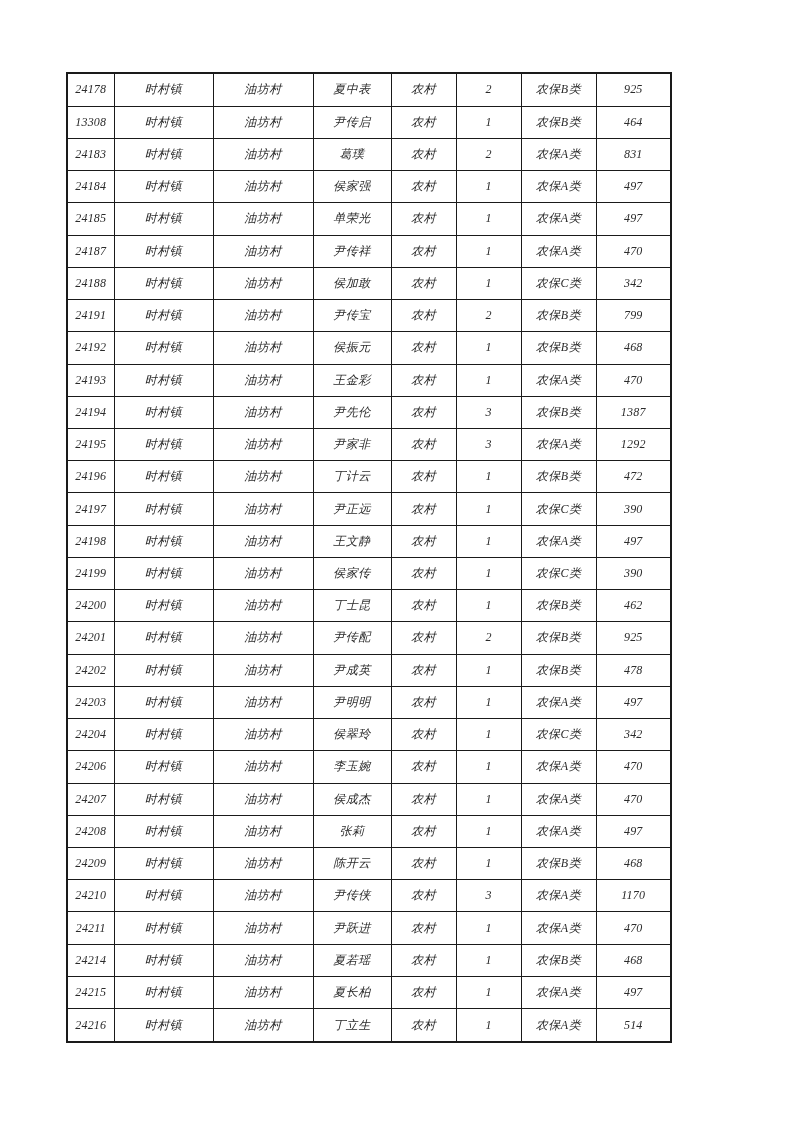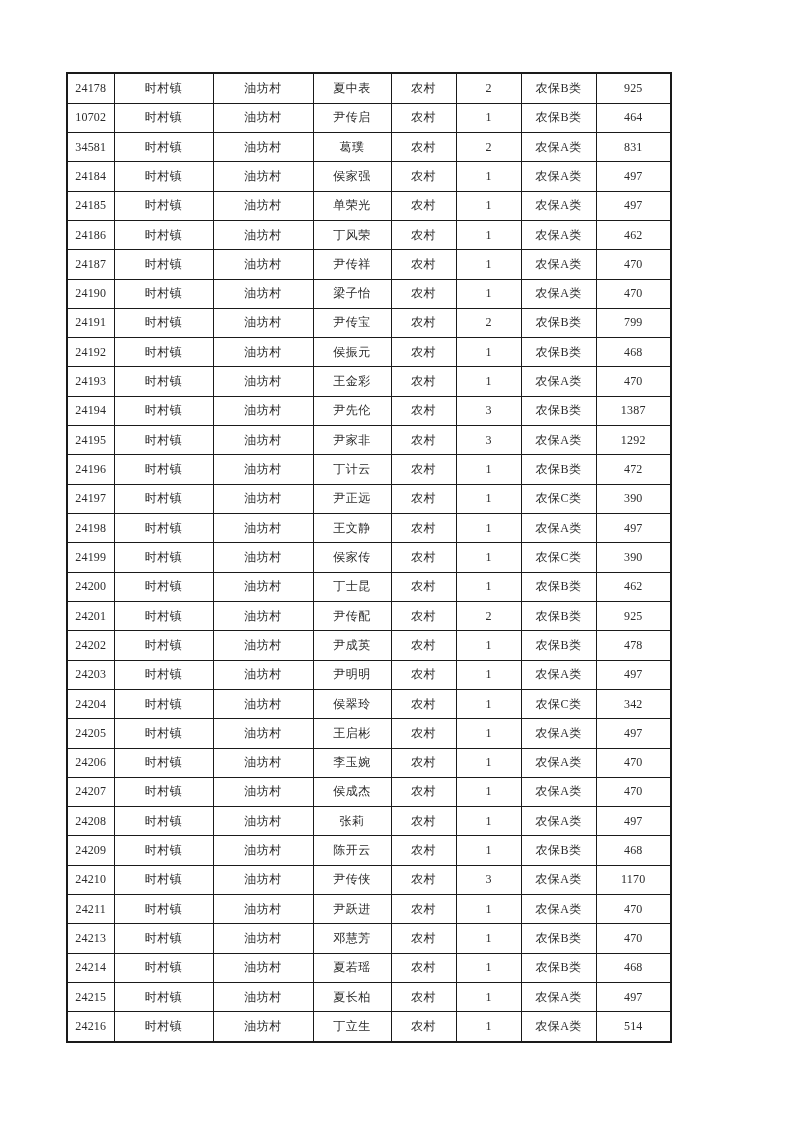--- a/index.html
+++ b/index.html
@@ -18,20 +18,21 @@
   }
   table.data-table {
     position: absolute;
     left: 66px;
     top: 72px;
     width: 604px;
     height: 971px;
     border-collapse: collapse;
     table-layout: fixed;
     border: 2px solid #1a1a1a;
+    font-style: italic;
   }
   table.data-table td {
     border: 1px solid #1a1a1a;
     text-align: center;
     vertical-align: middle;
     font-size: 12px;
     color: #2b2b2b;
     padding: 0;
     overflow: hidden;
     white-space: nowrap;
@@ -61,31 +62,31 @@
           <td class="num">24178</td>
           <td>时村镇</td>
           <td>油坊村</td>
           <td>夏中表</td>
           <td>农村</td>
           <td class="num">2</td>
           <td>农保B类</td>
           <td class="num">925</td>
         </tr>
         <tr>
-          <td class="num">10702</td>
+          <td class="num">13308</td>
           <td>时村镇</td>
           <td>油坊村</td>
           <td>尹传启</td>
           <td>农村</td>
           <td class="num">1</td>
           <td>农保B类</td>
           <td class="num">464</td>
         </tr>
         <tr>
-          <td class="num">34581</td>
+          <td class="num">24183</td>
           <td>时村镇</td>
           <td>油坊村</td>
           <td>葛璞</td>
           <td>农村</td>
           <td class="num">2</td>
           <td>农保A类</td>
           <td class="num">831</td>
         </tr>
         <tr>
           <td class="num">24184</td>
@@ -101,48 +102,38 @@
           <td class="num">24185</td>
           <td>时村镇</td>
           <td>油坊村</td>
           <td>单荣光</td>
           <td>农村</td>
           <td class="num">1</td>
           <td>农保A类</td>
           <td class="num">497</td>
         </tr>
         <tr>
-          <td class="num">24186</td>
-          <td>时村镇</td>
-          <td>油坊村</td>
-          <td>丁风荣</td>
-          <td>农村</td>
-          <td class="num">1</td>
-          <td>农保A类</td>
-          <td class="num">462</td>
-        </tr>
-        <tr>
           <td class="num">24187</td>
           <td>时村镇</td>
           <td>油坊村</td>
           <td>尹传祥</td>
           <td>农村</td>
           <td class="num">1</td>
           <td>农保A类</td>
           <td class="num">470</td>
         </tr>
         <tr>
-          <td class="num">24190</td>
-          <td>时村镇</td>
-          <td>油坊村</td>
-          <td>梁子怡</td>
-          <td>农村</td>
-          <td class="num">1</td>
-          <td>农保A类</td>
-          <td class="num">470</td>
+          <td class="num">24188</td>
+          <td>时村镇</td>
+          <td>油坊村</td>
+          <td>侯加敢</td>
+          <td>农村</td>
+          <td class="num">1</td>
+          <td>农保C类</td>
+          <td class="num">342</td>
         </tr>
         <tr>
           <td class="num">24191</td>
           <td>时村镇</td>
           <td>油坊村</td>
           <td>尹传宝</td>
           <td>农村</td>
           <td class="num">2</td>
           <td>农保B类</td>
           <td class="num">799</td>
@@ -271,30 +262,20 @@
           <td class="num">24204</td>
           <td>时村镇</td>
           <td>油坊村</td>
           <td>侯翠玲</td>
           <td>农村</td>
           <td class="num">1</td>
           <td>农保C类</td>
           <td class="num">342</td>
         </tr>
         <tr>
-          <td class="num">24205</td>
-          <td>时村镇</td>
-          <td>油坊村</td>
-          <td>王启彬</td>
-          <td>农村</td>
-          <td class="num">1</td>
-          <td>农保A类</td>
-          <td class="num">497</td>
-        </tr>
-        <tr>
           <td class="num">24206</td>
           <td>时村镇</td>
           <td>油坊村</td>
           <td>李玉婉</td>
           <td>农村</td>
           <td class="num">1</td>
           <td>农保A类</td>
           <td class="num">470</td>
         </tr>
         <tr>
@@ -338,30 +319,20 @@
           <td class="num">1170</td>
         </tr>
         <tr>
           <td class="num">24211</td>
           <td>时村镇</td>
           <td>油坊村</td>
           <td>尹跃进</td>
           <td>农村</td>
           <td class="num">1</td>
           <td>农保A类</td>
-          <td class="num">470</td>
-        </tr>
-        <tr>
-          <td class="num">24213</td>
-          <td>时村镇</td>
-          <td>油坊村</td>
-          <td>邓慧芳</td>
-          <td>农村</td>
-          <td class="num">1</td>
-          <td>农保B类</td>
           <td class="num">470</td>
         </tr>
         <tr>
           <td class="num">24214</td>
           <td>时村镇</td>
           <td>油坊村</td>
           <td>夏若瑶</td>
           <td>农村</td>
           <td class="num">1</td>
           <td>农保B类</td>

